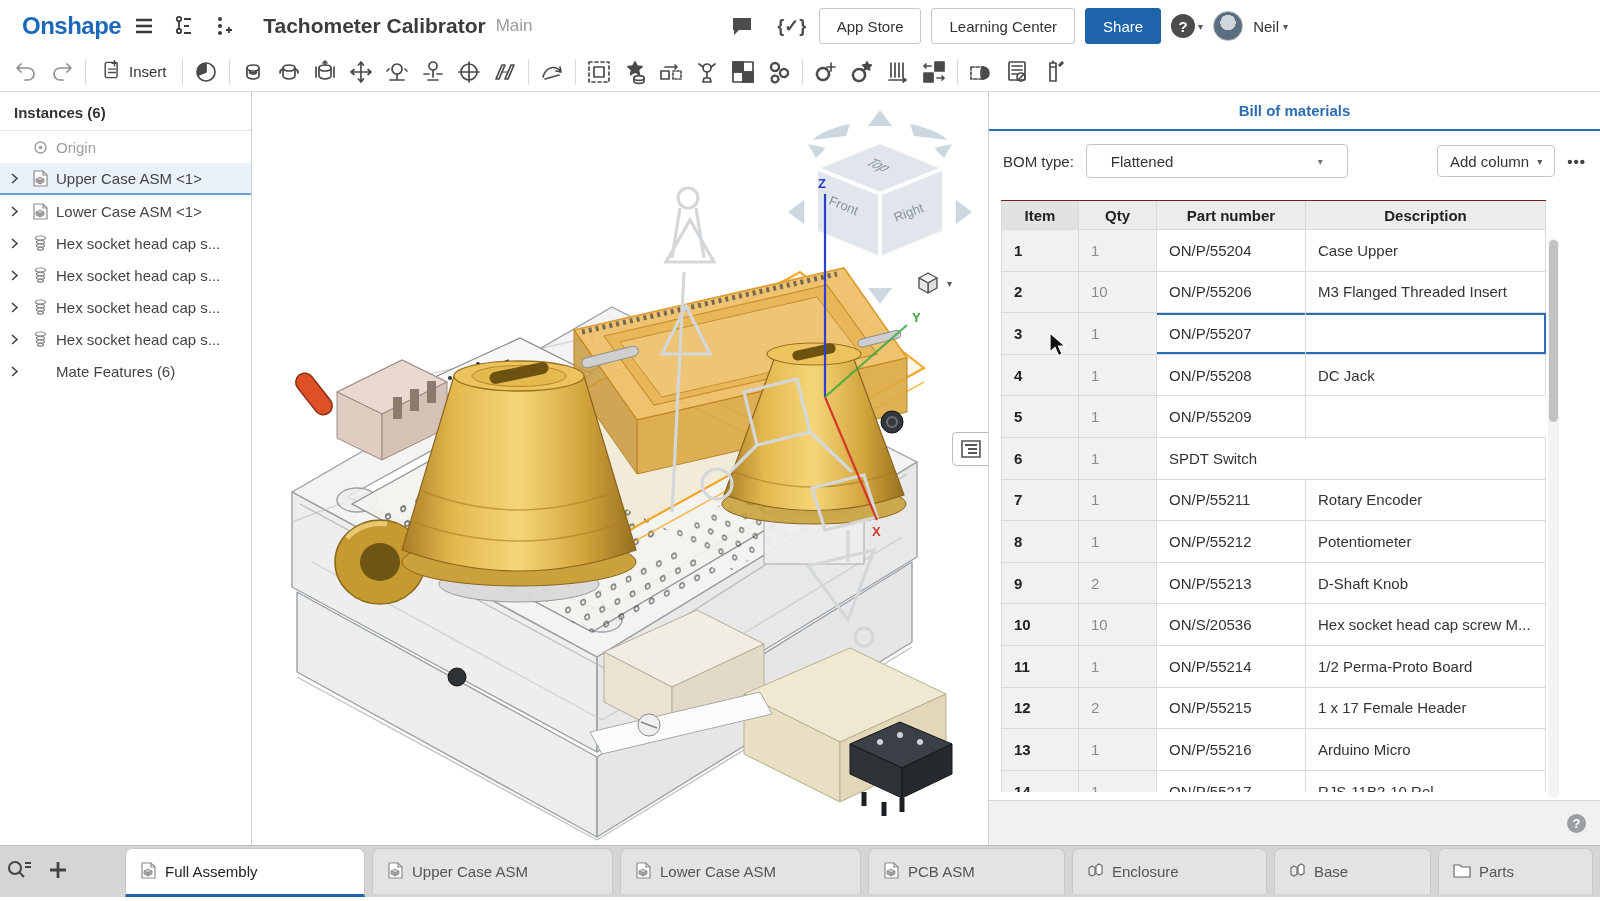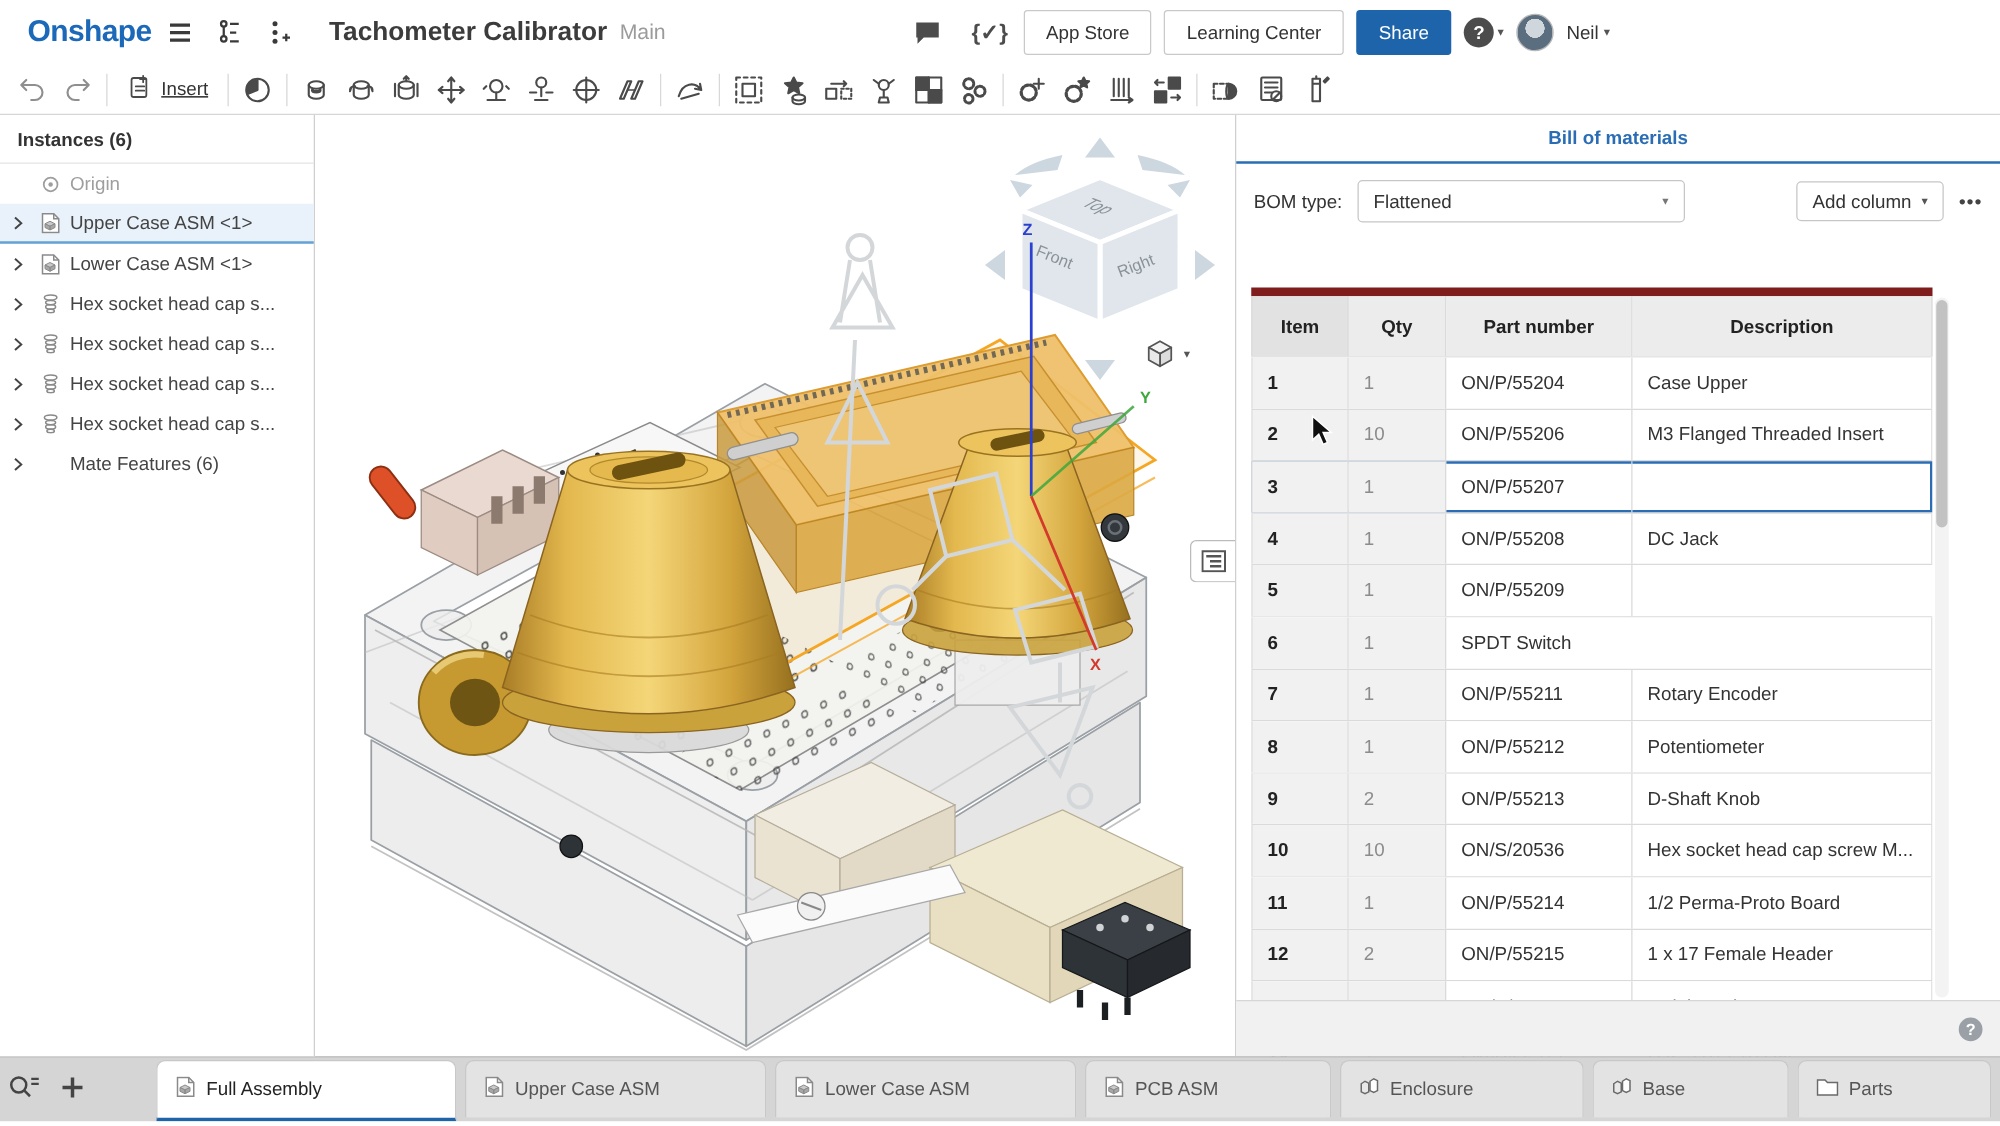--- a/index.html
+++ b/index.html
@@ -15,21 +15,21 @@
   .hdr-right { margin-left:auto; display:flex; align-items:center; gap:10px; padding-right:14px; }
   .hdr-btn { height:36px; border:1px solid #c9c9c9; border-radius:3px; background:#fff; font-size:15px; color:#333; padding:0 17px; display:flex; align-items:center; cursor:pointer; }
   .hdr-btn.primary { background:#1e64ab; border-color:#1e64ab; color:#fff; }
   .help-wrap { display:flex; align-items:center; gap:3px; cursor:pointer; }
   .help-circle { width:24px; height:24px; border-radius:50%; background:#4c4c4c; color:#fff; font-size:15px; font-weight:bold; display:flex; align-items:center; justify-content:center; }
   .caret { font-size:10px; color:#555; }
   .avatar { width:30px; height:30px; border-radius:50%; background:radial-gradient(circle at 50% 38%, #cfd6dc 0 34%, #5b6e80 35% 100%); border:1px solid #b8b8b8; }
   .user-name { font-size:15px; color:#333; display:flex; align-items:center; gap:4px; cursor:pointer; }
 
   
-  #tbar { position:absolute; left:0; top:52px; width:1600px; height:40px; background:#fff; border-bottom:1px solid #d6d6d6; display:flex; align-items:center; padding-left:8px;text-decoration:underline; }
+  #tbar { position:absolute; left:0; top:52px; width:1600px; height:40px; background:#fff; border-bottom:1px solid #d6d6d6; display:flex; align-items:center; padding-left:8px; }
   .t-ic { width:36px; height:32px; display:flex; align-items:center; justify-content:center; cursor:pointer; flex:0 0 auto; }
   .t-div { width:1px; height:26px; background:#d8d8d8; margin:0 5px; flex:0 0 auto; }
   .t-insert { display:flex; align-items:center; gap:6px; padding:0 10px; height:32px; cursor:pointer; font-size:15px; color:#333; }
 
   
   #main { position:absolute; left:0; top:92px; width:1600px; height:753px; }
 
   
   #ipanel { position:absolute; left:0; top:0; width:252px; height:753px; background:#fff; border-right:1px solid #cfcfcf; z-index:3; }
   .ip-title { font-size:15px; font-weight:bold; color:#333; padding:12px 0 9px 14px; border-bottom:1px solid #e4e4e4; }
@@ -44,28 +44,28 @@
   #vp { position:absolute; left:252px; top:0; width:736px; height:753px; background:#fff; overflow:hidden; }
   #vp svg.scene { position:absolute; left:0; top:0; }
   .vc-btn { position:absolute; left:663px; top:178px; display:flex; align-items:center; gap:6px; cursor:pointer; }
   .panel-toggle { position:absolute; right:0; top:340px; width:36px; height:34px; background:#fff; border:1px solid #bbb; border-right:none; border-radius:5px 0 0 5px; display:flex; align-items:center; justify-content:center; cursor:pointer; }
 
   
   #bom { position:absolute; left:988px; top:0; width:612px; height:753px; background:#fff; border-left:1px solid #cfcfcf; }
   .bom-title { height:39px; display:flex; align-items:center; justify-content:center; font-size:15px; font-weight:bold; color:#2a6db5; border-bottom:2px solid #2a6db5; }
   .bom-controls { position:absolute; left:0; top:41px; right:0; height:56px; display:flex; align-items:center; padding:0 14px; }
   .bom-type-label { font-size:15px; color:#333; margin-right:12px; }
-  .bom-select { width:262px; height:34px; border:1px solid #c6c6c6; border-radius:4px; display:flex; align-items:center; padding:0 12px; font-size:15px; color:#333; cursor:pointer; }
+  .bom-select { width:262px; height:34px; border:1px solid #c6c6c6; border-radius:4px; display:flex; align-items:center; padding:0 24px; font-size:15px; color:#333; cursor:pointer; }
   .bom-select .caret { margin-left:auto; color:#777; }
   .addcol-btn { margin-left:auto; height:32px; border:1px solid #c6c6c6; border-radius:4px; background:#fff; font-size:15px; color:#333; padding:0 12px; display:flex; align-items:center; gap:8px; cursor:pointer; }
   .overflow { margin-left:12px; font-size:15px; letter-spacing:1px; color:#444; cursor:pointer; font-weight:bold; }
 
   .bom-table { position:absolute; left:12px; top:108px; width:545px; }
   .bt-row { display:flex; height:41.6px; border-bottom:1px solid #dadada; background:#fff; position:relative; }
-  .bt-head { height:56px; border-top:7px solid #7f1d1d;margin-top:30px; }
+  .bt-head { height:30px; border-top:1px solid #7f1d1d; }
   .bt-cell { border-right:1px solid #dadada; display:flex; align-items:center; padding:0 12px; font-size:15px; overflow:hidden; white-space:nowrap; }
   .bt-cell:first-child { border-left:1px solid #dadada; }
   .c-item { width:78px; background:#f1f1f1; font-weight:bold; color:#222; }
   .c-qty  { width:78px; background:#f1f1f1; color:#8c8c8c; }
   .c-part { width:149px; color:#333; }
   .c-desc { flex:1; color:#333; }
   .bt-head .bt-cell { justify-content:center; font-weight:bold; color:#222; padding:0 4px; }
   .bt-head .c-item { background:#e2e2e2; }
   .bt-head .c-qty, .bt-head .c-part, .bt-head .c-desc { background:#ececec; color:#222; }
   .bt-row.selected { box-shadow:inset 0 0 0 2px #2a6db5; z-index:2; }

